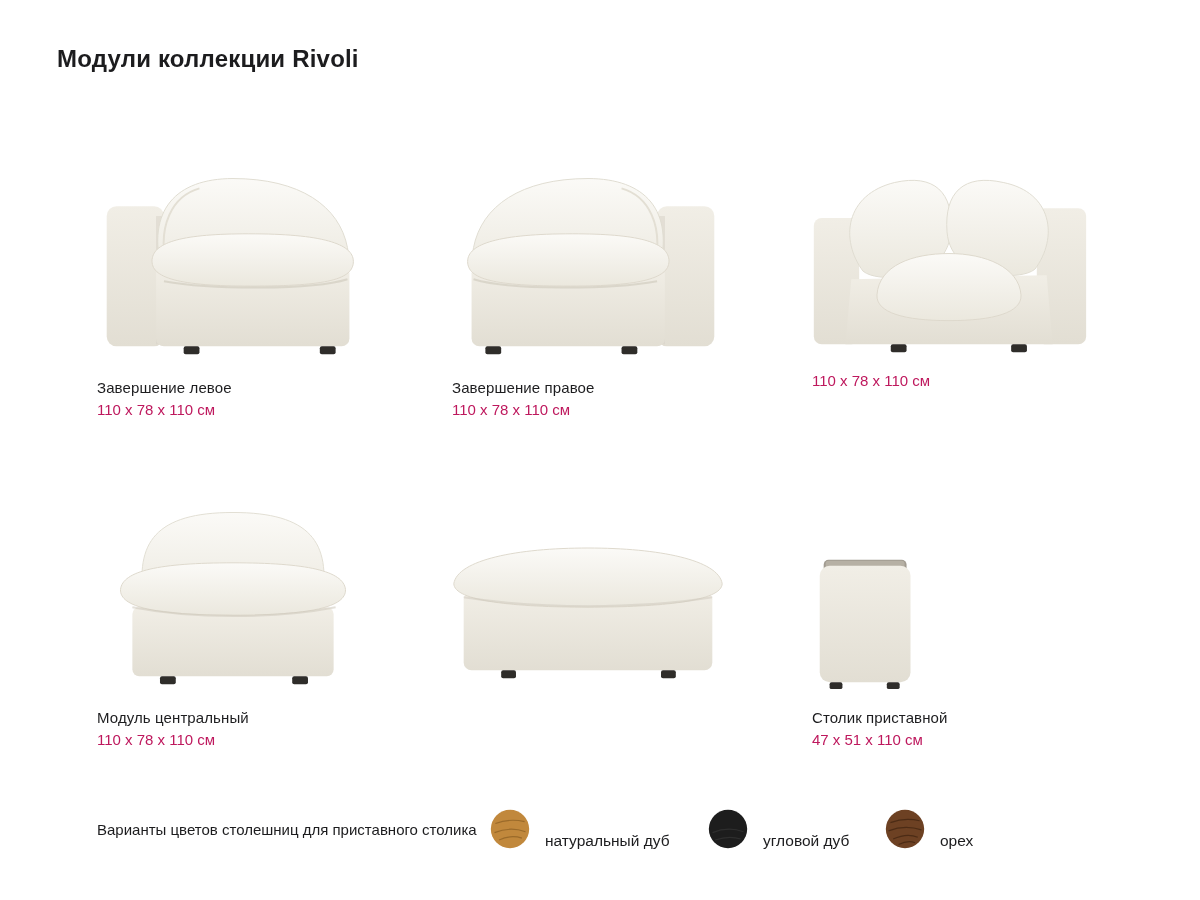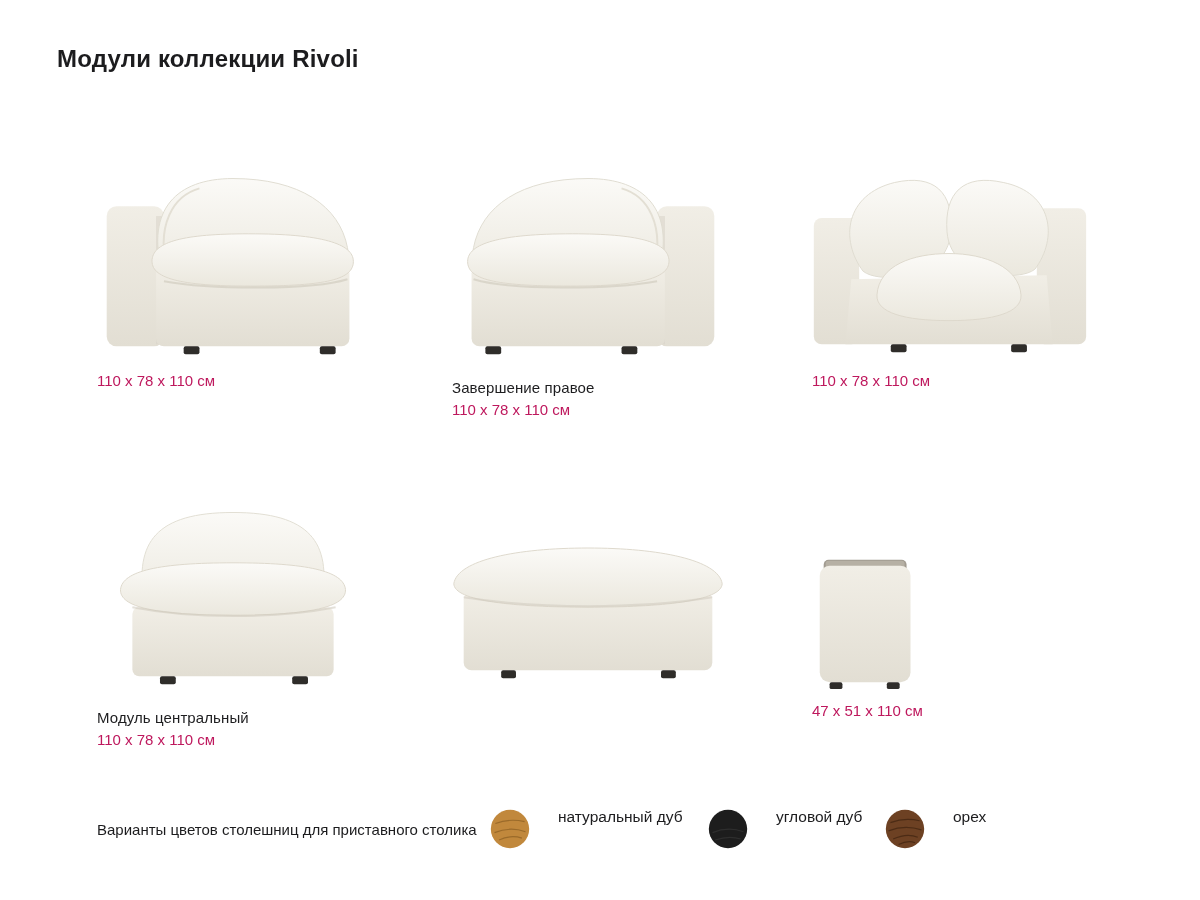--- a/index.html
+++ b/index.html
@@ -24,21 +24,21 @@
     display:flex; align-items:flex-end; justify-content:center;
   }
   .card .img svg { width:300px; height:222px; display:block; }
   .card .name { margin-top:12px; font-size:15px; font-weight:500; letter-spacing:.1px; }
   .card .dims { margin-top:5px;  font-size:15px; font-weight:400; color:#be185d; }
   .legend-label {
     position:absolute; left:97px; top:821px;
     font-size:15px; font-weight:500; color:#1c1c1e;
   }
   .swatch-item {
-    position:absolute; display:flex; align-items:flex-start; gap:27px; top:808px;
+    position:absolute; display:flex; align-items:flex-end; gap:14px; top:808px;
   }
   .sw1 { left:489px; }
   .sw2 { left:707px; }
   .sw3 { left:884px; }
   .swatch-item svg { display:block; }
   .swatch-name { font-size:15.5px; font-weight:500; color:#1c1c1e; }
 </style>
 </head>
 <body>
 
@@ -64,20 +64,21 @@
       <rect x="72" y="72" width="9" height="130" fill="#d9d4c9" opacity=".55"></rect>
       <rect x="72" y="122" width="196" height="82" rx="8" fill="url(#gBase)"></rect>
       <path d="M78,128 C62,66 92,34 150,34 C218,34 258,62 266,104 C270,122 262,130 248,131 C190,137 120,139 78,128 Z" fill="url(#gPil)" stroke="#e0dcd1" stroke-width="1"></path>
       <path d="M82,120 C74,82 88,52 116,44" stroke="#e3dfd4" stroke-width="2" fill="none"></path>
       <path d="M68,116 C70,98 100,90 166,90 C240,90 272,100 272,118 C272,136 246,143 168,143 C96,143 66,135 68,116 Z" fill="url(#gPil)" stroke="#ddd8cc" stroke-width="1"></path>
       <path d="M80,138 C130,147 230,147 266,136" stroke="#cdc8bb" stroke-width="2" fill="none" opacity=".6"></path>
       <rect x="100" y="204" width="16" height="8" rx="2" fill="#2f2d2a"></rect>
       <rect x="238" y="204" width="16" height="8" rx="2" fill="#2f2d2a"></rect>
     </svg>
   </div>
+  <div class="name">Завершение левое</div>
   <div class="dims">110 x 78 x 110 см</div>
 </div>
 
 <div class="card c2">
   <div class="img">
     <svg viewBox="0 0 300 225">
       <g transform="translate(300,0) scale(-1,1)">
         <rect x="22" y="62" width="58" height="142" rx="10" fill="url(#gBase)"></rect>
         <rect x="72" y="72" width="9" height="130" fill="#d9d4c9" opacity=".55"></rect>
         <rect x="72" y="122" width="196" height="82" rx="8" fill="url(#gBase)"></rect>
@@ -140,20 +141,21 @@
 <div class="card c6">
   <div class="img">
     <svg viewBox="0 0 300 225">
       <rect x="24" y="86" width="84" height="14" rx="5" fill="#a19b90"></rect>
       <rect x="26" y="87" width="80" height="7" rx="3" fill="#b6b0a4"></rect>
       <rect x="20" y="92" width="92" height="118" rx="10" fill="url(#gBase)"></rect>
       <rect x="30" y="210" width="13" height="7" rx="2" fill="#2f2d2a"></rect>
       <rect x="88" y="210" width="13" height="7" rx="2" fill="#2f2d2a"></rect>
     </svg>
   </div>
+  <div class="name">Столик приставной</div>
   <div class="dims">47 x 51 x 110 см</div>
 </div>
 
 <div class="legend-label">Варианты цветов столешниц для приставного столика</div>
 
 <div class="swatch-item sw1">
   <svg width="42" height="42" viewBox="0 0 46 46">
     <circle cx="23" cy="23" r="21" fill="#c1883c"></circle>
     <path d="M6,27 Q23,20 40,26 M7,17 Q23,11 39,15 M11,35 Q24,29 36,33" stroke="rgba(82,52,10,0.35)" stroke-width="1.3" fill="none"></path>
   </svg>

